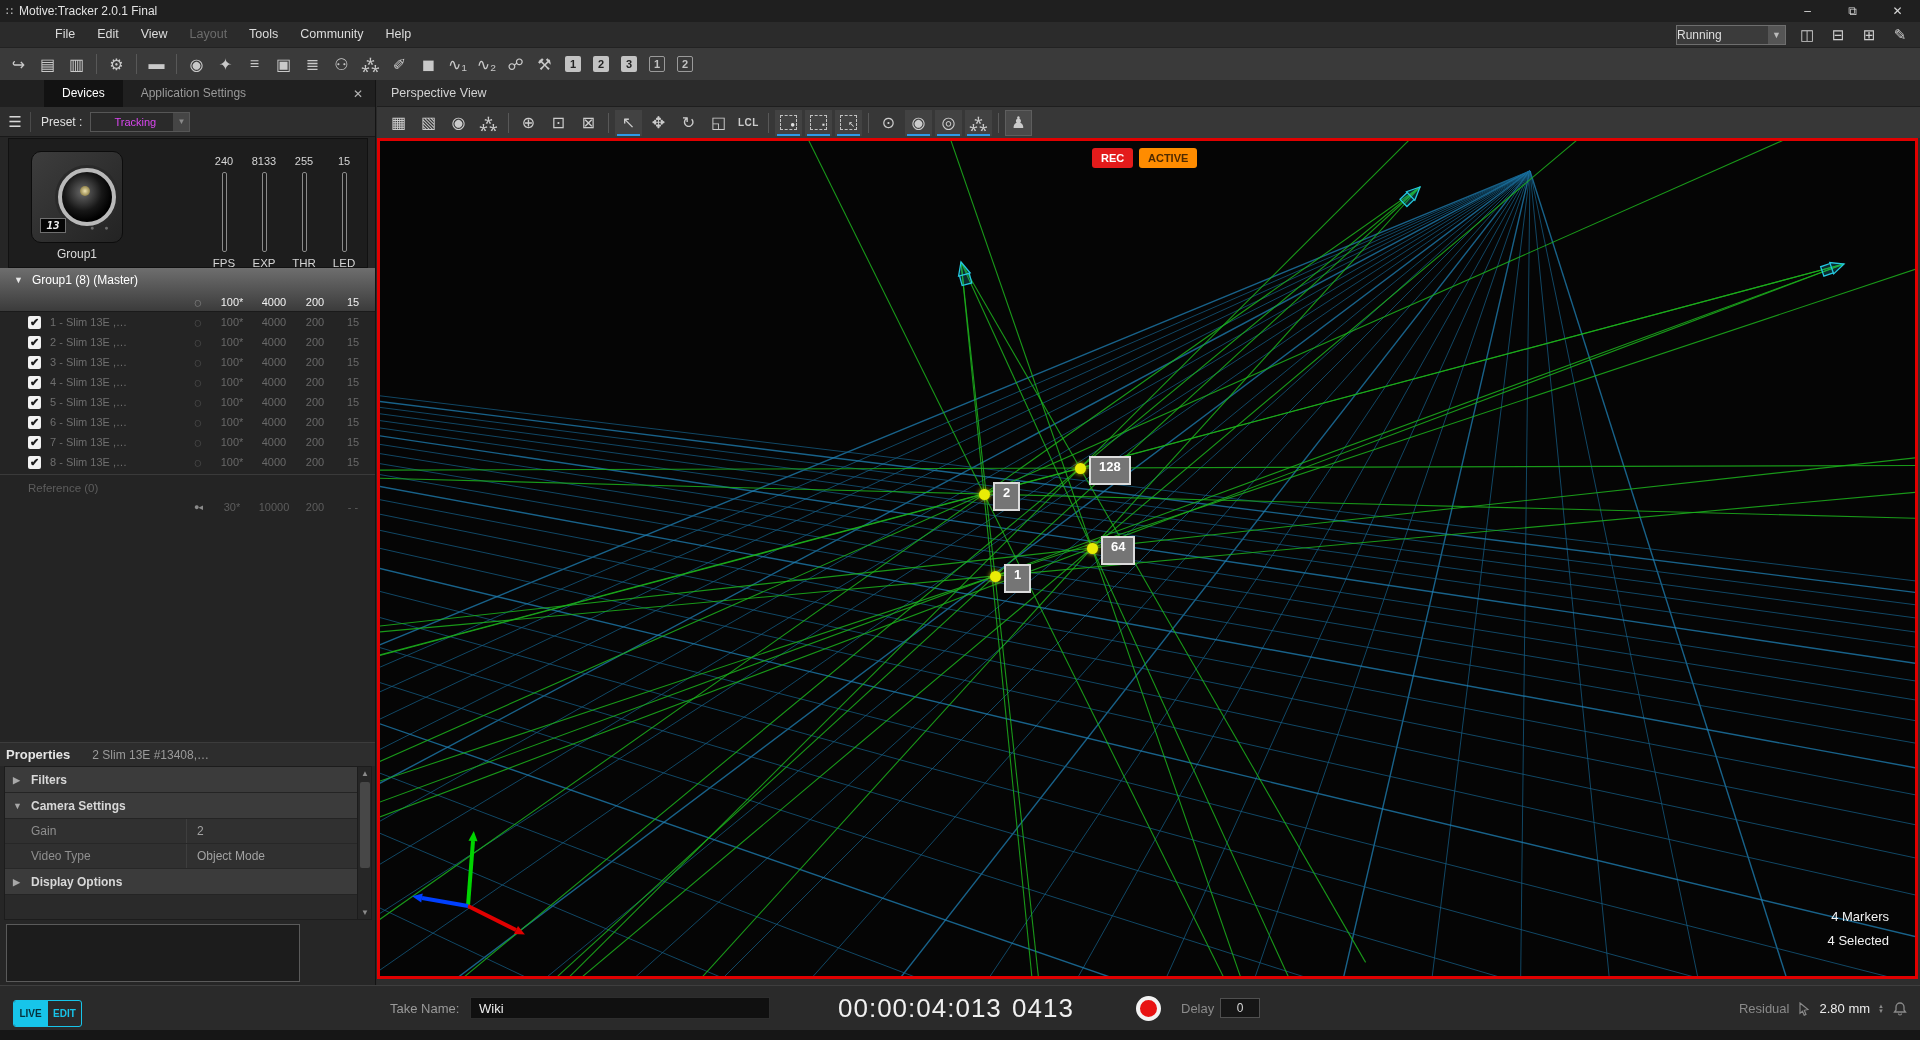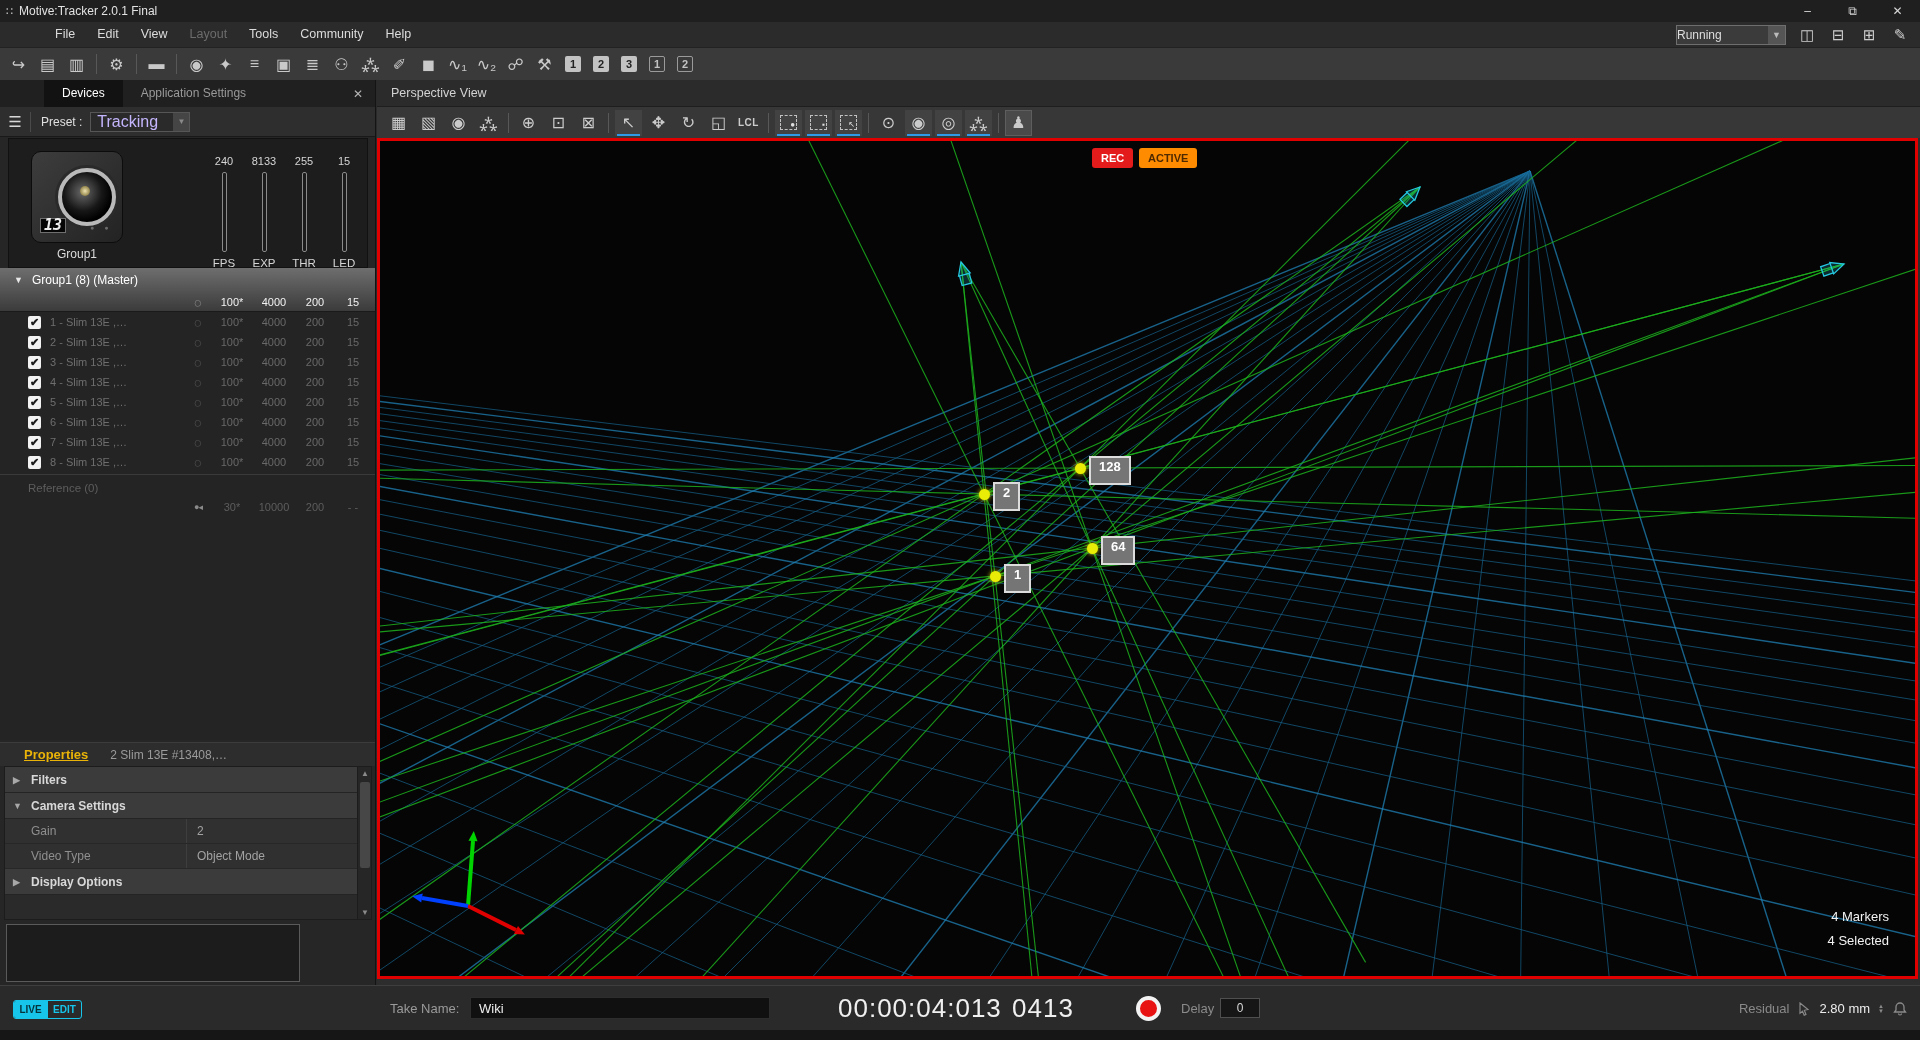--- a/index.html
+++ b/index.html
@@ -35,28 +35,28 @@
   .leftpanel { position:absolute; left:0; top:80px; width:376px; height:905px; background:#262626; border-right:1px solid #141414; }
   .ptabs { position:absolute; left:0; top:0; width:100%; height:27px; background:#202020; display:flex; align-items:center; }
   .ptab { padding:0 18px; height:27px; line-height:27px; font-size:12px; color:#9a9a9a; }
   .ptab.active { background:#121212; color:#fff; }
   .ptabs .close { position:absolute; right:12px; color:#b5b5b5; font-size:12px; }
   .presetrow { position:absolute; left:0; top:27px; width:100%; height:30px; background:#2e2e2e; border-bottom:1px solid #191919; display:flex; align-items:center; }
   .listicon { width:30px; text-align:center; color:#d8d8d8; font-size:15px; }
   .presetrow .vsep { width:1px; height:20px; background:#4a4a4a; margin-right:10px; }
   .preset-label { font-size:12px; color:#e0e0e0; margin-right:8px; }
   .preset-dd { width:100px; height:20px; background:#2a2a2a; border:1px solid #565656; display:flex; align-items:center; }
-  .preset-dd .val { flex:1; padding-left:6px; font-size:16px; color:#c4b5fd; }
+  .preset-dd .val { flex:1; padding-left:6px; font-size:11px; color:#d946ef;text-align:center; }
   .preset-dd .arrow { width:16px; height:18px; background:#454545; color:#8a8a8a; font-size:8px; display:flex; align-items:center; justify-content:center; }
   
   .groupbox { position:absolute; left:8px; top:58px; width:360px; height:130px; background:#1d1d1d; border:1px solid #111; }
   .camimg { position:absolute; left:22px; top:12px; width:92px; height:92px; border-radius:10px; background:linear-gradient(135deg,#3d3d3d,#232323); border:1px solid #0c0c0c; }
   .lens { position:absolute; left:26px; top:16px; width:58px; height:58px; border-radius:50%; background:radial-gradient(circle at 42% 40%, #6a6a6a 0%, #171717 45%, #000 70%); border:4px solid #b9b9b9; box-shadow:0 0 0 3px #2a2a2a; }
   .lens::after { content:""; position:absolute; left:18px; top:14px; width:10px; height:10px; border-radius:50%; background:radial-gradient(circle,#efe3b0,#6b5b20); }
-  .camled { position:absolute; left:8px; top:66px; width:26px; height:15px; background:#050505; border:1px solid #6f6f6f; color:#efefef; font-family:"DejaVu Sans Mono", monospace; font-style:italic; font-size:15px; font-weight:bold; text-align:center; line-height:13px; }
+  .camled { position:absolute; left:8px; top:66px; width:26px; height:15px; background:#050505; border:1px solid #6f6f6f; color:#efefef; font-family:"DejaVu Sans Mono", monospace; font-style:italic; font-size:11px; font-weight:bold; text-align:center; line-height:13px; }
   .camdots { position:absolute; left:58px; top:72px; color:#6b6b6b; font-size:7px; letter-spacing:4px; }
   .groupname { position:absolute; left:20px; top:108px; width:96px; text-align:center; font-size:12px; color:#dcdcdc; }
   .sliders { position:absolute; left:195px; top:0px; width:160px; height:130px; display:flex;align-items:flex-end; }
   .slidercol { width:40px; display:flex; flex-direction:column; align-items:center; }
   .sliderval { font-size:11px; color:#d5d5d5; margin-top:5px; height:13px; }
   .slidertrack { width:5px; height:80px; margin-top:4px; background:#1a1a1a; border:1px solid #8a8a8a; border-radius:2px; }
   .sliderlabel { font-size:11.5px; color:#d5d5d5; margin-top:5px; }
   
   .devlist { position:absolute; left:0; top:188px; width:100%; height:472px; background:#242424; }
   .grouphdr { height:44px; background:linear-gradient(#6e6e6e,#3b3b3b); border-bottom:1px solid #1a1a1a; }
@@ -69,21 +69,21 @@
   .devrow { color:#686868; }
   .devrow .reticle { color:#787878; }
   .devrow .name { color:#6e6e6e; }
   .cbx { width:13px; height:13px; margin-left:28px; background:#f2f2f2; border-radius:2px; color:#1c1c1c; font-size:11px; font-weight:bold; line-height:13px; text-align:center; }
   .refsec { border-top:1px solid #3a3a3a; margin-top:2px; padding-top:4px; }
   .reflabel { padding-left:28px; font-size:11.5px; color:#5d5d5d; height:18px; line-height:18px; }
   .refvals { color:#5d5d5d; }
   .refvals .camico { color:#8a8a8a; font-size:9px; text-align:center; letter-spacing:-1px; }
   
   .propshdr { position:absolute; left:0; top:662px; width:100%; height:24px; background:#2d2d2d; border-top:1px solid #3c3c3c; display:flex; align-items:center; }
-  .propshdr .t { font-size:13px; font-weight:bold; color:#eab308; margin-left:24px;text-decoration:underline; }
+  .propshdr .t { font-size:13px; font-weight:bold; color:#e5e5e5; margin-left:6px; }
   .propshdr .s { font-size:12px; color:#9b9b9b; margin-left:22px; }
   .propsbody { position:absolute; left:4px; top:686px; width:368px; height:154px; background:#2a2a2a; border:1px solid #1c1c1c; overflow:hidden; }
   .sechdr { height:26px; background:#3b3b3b; border-bottom:1px solid #242424; display:flex; align-items:center; font-size:12px; font-weight:bold; color:#d8d8d8; gap:8px; padding-left:8px; }
   .sechdr .tri { font-size:9px; color:#a8a8a8; width:10px; }
   .proprow { height:25px; background:#303030; border-bottom:1px solid #272727; display:flex; font-size:12px; align-items:center; }
   .proprow .pl { width:182px; padding-left:26px; color:#8f8f8f; border-right:1px solid #3e3e3e; height:100%; line-height:25px; }
   .proprow .pv { padding-left:10px; color:#a2a2a2; }
   .pscroll { position:absolute; right:0; top:0; width:14px; height:100%; background:#262626; border-left:1px solid #1c1c1c; }
   .pscroll .up,.pscroll .dn { position:absolute; left:0; width:14px; height:13px; color:#8a8a8a; font-size:8px; text-align:center; line-height:13px; }
   .pscroll .dn { bottom:0; }
@@ -103,21 +103,21 @@
   #scene-svg { position:absolute; left:0; top:0; width:1535px; height:835px; }
   .badge { position:absolute; height:20px; line-height:20px; border-radius:3px; font-size:11px; font-weight:bold; padding:0 9px; }
   .badge.rec { left:712px; top:7px; background:#e31b1b; color:#fff; }
   .badge.active { left:759px; top:7px; background:#ff8c00; color:#4f2a00; }
   .mkdot { position:absolute; width:11px; height:11px; border-radius:50%; background:#e9ec06; box-shadow:0 0 5px #cbcf00; }
   .mklabel { position:absolute; height:29px; line-height:18px; background:#757575; border:2px solid #dcdcdc; color:#fff; font-size:13px; font-weight:bold; padding:0 8px; }
   .vstatus { position:absolute; right:26px; color:#f2f2f2; font-size:13px; }
   .vstatus.m { bottom:52px; } .vstatus.s { bottom:28px; }
   
   .bottombar { position:absolute; left:0; top:985px; width:1920px; height:45px; background:#2a2a2a; border-top:1px solid #3e3e3e; }
-  .liveedit { position:absolute; left:13px; top:14px; height:19px; display:flex; border:1px solid #17c5ea; border-radius:3px; overflow:hidden; }
+  .liveedit { position:absolute; left:13px; top:14px; height:27px; display:flex; border:1px solid #17c5ea; border-radius:3px; overflow:hidden; }
   .liveedit .live { width:33px; background:#17c5ea; color:#06323c; font-size:10px; font-weight:bold; display:flex; align-items:center; justify-content:center; }
   .liveedit .edit { width:34px; color:#17c5ea; font-size:10px; font-weight:bold; display:flex; align-items:center; justify-content:center; border-left:1px solid #17c5ea; }
   .takelabel { position:absolute; left:390px; top:15px; font-size:13px; color:#9a9a9a; }
   .takeinput { position:absolute; left:470px; top:11px; width:300px; height:22px; background:#101010; border:1px solid #2d2d2d; color:#eee; font-size:13px; padding-left:8px; font-family:"Liberation Sans",sans-serif; }
   .timecode { position:absolute; left:838px; top:7px; font-size:26px; color:#f0f0f0; letter-spacing:1px; }
   .framenum { position:absolute; left:1012px; top:7px; font-size:26px; color:#f0f0f0; letter-spacing:1px; }
   .recbtn { position:absolute; left:1136px; top:10px; width:25px; height:25px; border-radius:50%; background:#e81212; border:4px solid #f3f3f3; }
   .delaylabel { position:absolute; left:1181px; top:15px; font-size:13px; color:#8a8a8a; }
   .delayinput { position:absolute; left:1220px; top:12px; width:40px; height:20px; background:#161616; border:1px solid #4f4f4f; color:#d8d8d8; font-size:12px; text-align:center; font-family:"Liberation Sans",sans-serif; }
   .residual { position:absolute; right:12px; top:0; height:45px; display:flex; align-items:center; gap:8px; }

